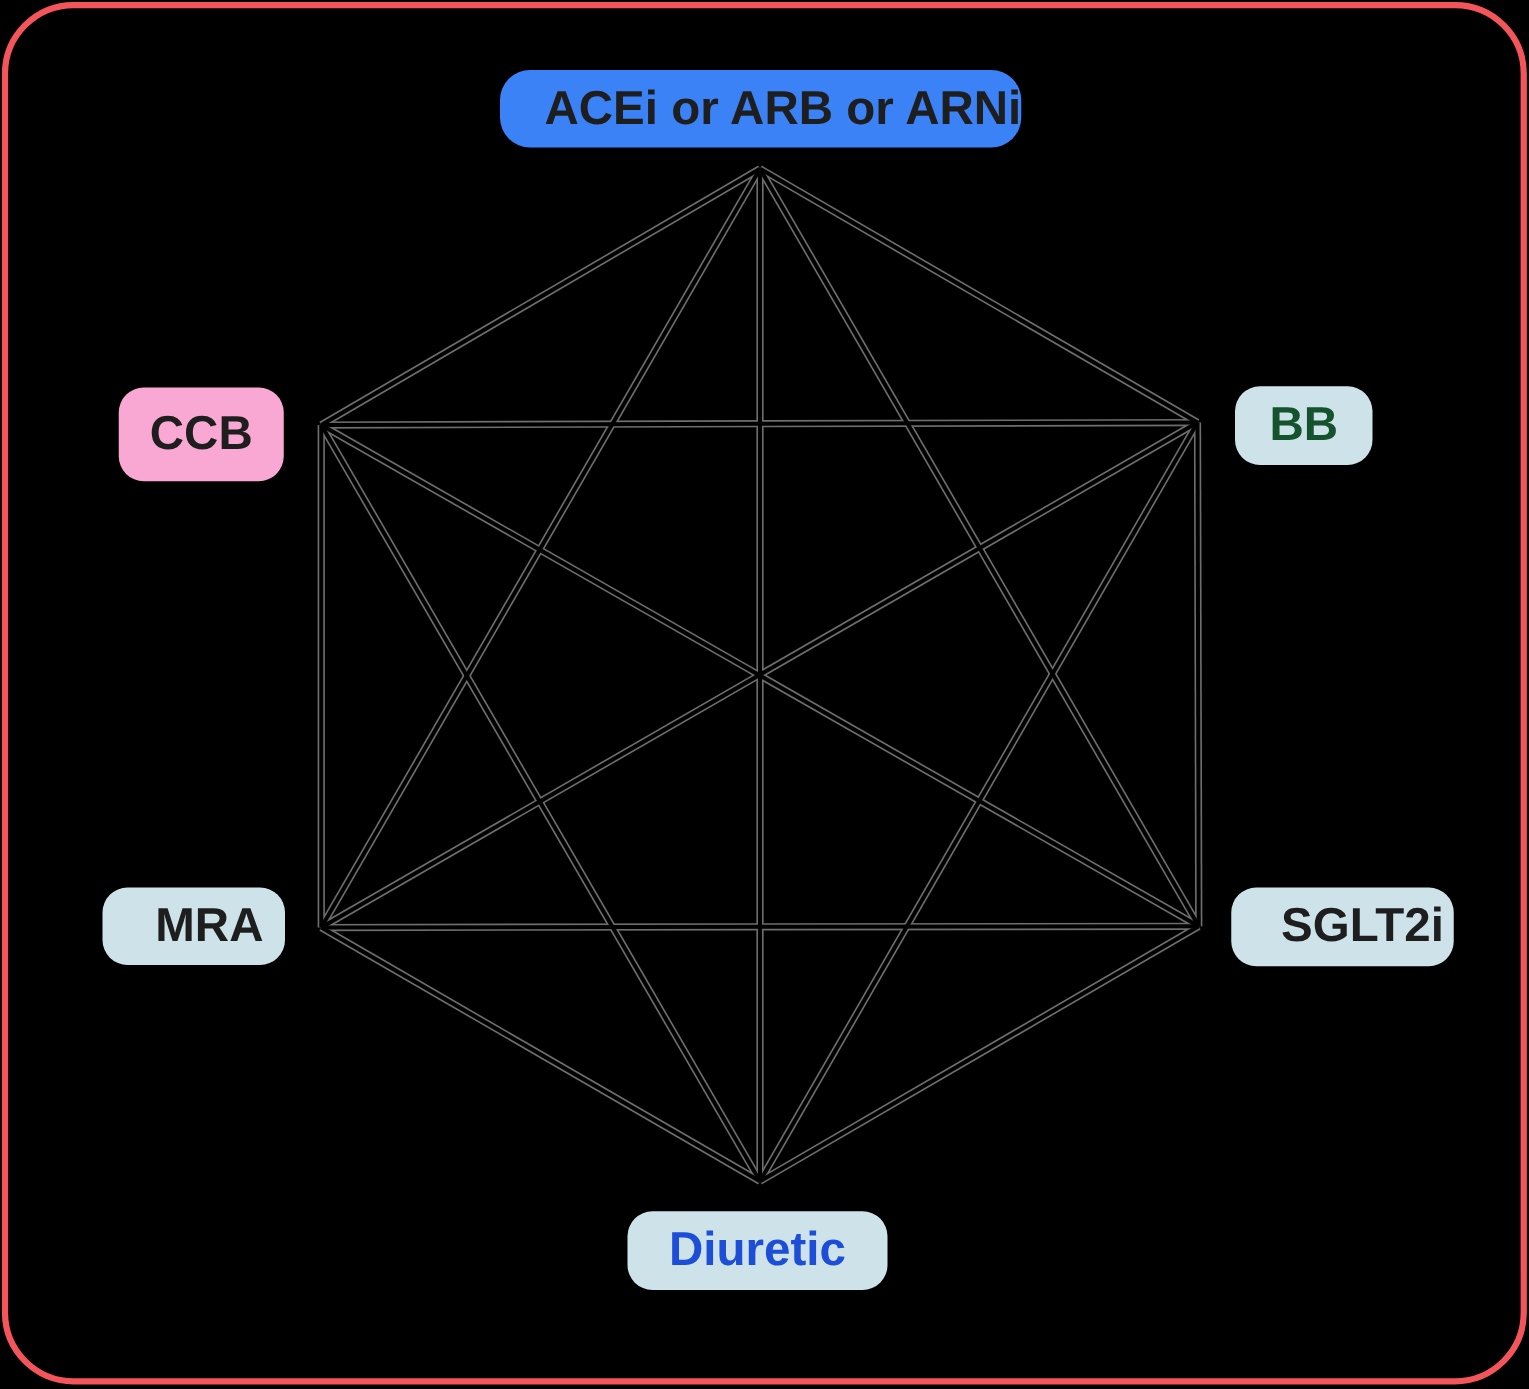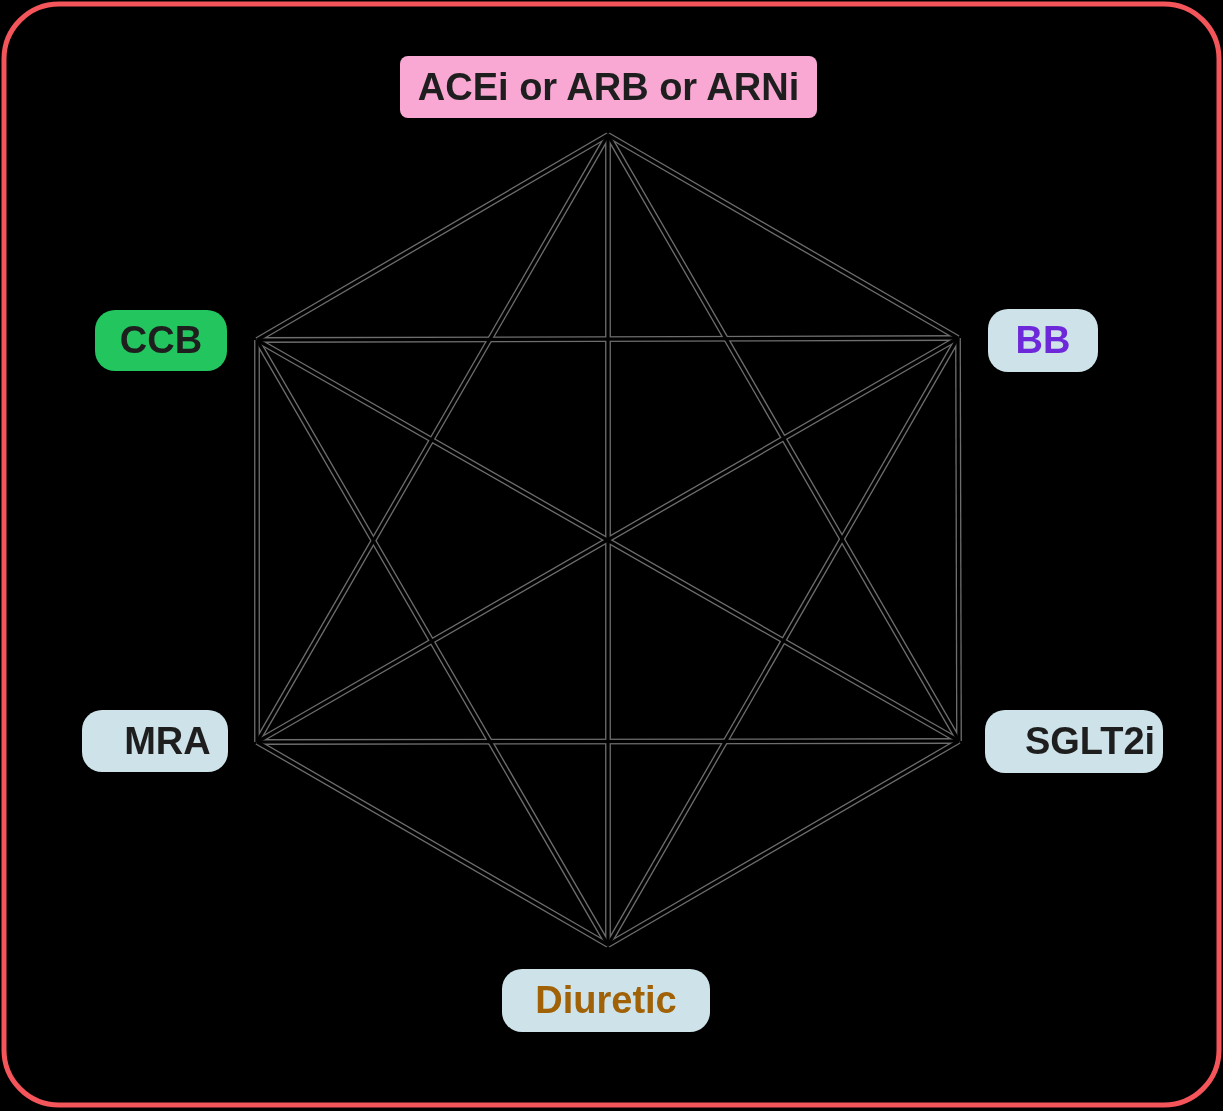--- a/index.html
+++ b/index.html
@@ -73,32 +73,32 @@
         <line x1="958" y1="338" x2="257" y2="340" stroke="#000000" stroke-width="3.2"></line>
         <line x1="959" y1="741" x2="608" y2="945" stroke="#000000" stroke-width="3.2"></line>
         <line x1="959" y1="741" x2="257" y2="742" stroke="#000000" stroke-width="3.2"></line>
         <line x1="959" y1="741" x2="257" y2="340" stroke="#000000" stroke-width="3.2"></line>
         <line x1="608" y1="945" x2="257" y2="742" stroke="#000000" stroke-width="3.2"></line>
         <line x1="608" y1="945" x2="257" y2="340" stroke="#000000" stroke-width="3.2"></line>
         <line x1="257" y1="742" x2="257" y2="340" stroke="#000000" stroke-width="3.2"></line>
       </g>
   </svg>
 
-  <div class="pill" style="left: 400px; top: 56px; width: 417px; height: 62px; background: #f9a8d4; border-radius: 8px;">
+  <div class="pill" style="left: 400px; top: 56px; width: 417px; height: 62px; background: #3b82f6; border-radius: 24px; justify-content: flex-end;">
     <span style="color: rgb(30, 30, 30);">ACEi or ARB or ARNi</span>
   </div>
   <div class="pill" style="left: 988px; top: 309px; width: 110px; height: 63px; background: rgb(205, 227, 233); border-radius: 20px;">
-    <span style="color: #6d28d9;">BB</span>
+    <span style="color: #14532d;">BB</span>
   </div>
   <div class="pill" style="left: 985px; top: 710px; width: 178px; height: 63px; background: rgb(205, 227, 233); border-radius: 20px; padding-left: 32px;">
     <span style="color: rgb(30, 30, 30);">SGLT2i</span>
   </div>
   <div class="pill" style="left: 502px; top: 969px; width: 208px; height: 63px; background: rgb(205, 227, 233); border-radius: 20px;">
-    <span style="color: #a16207;">Diuretic</span>
+    <span style="color: #1d4ed8;">Diuretic</span>
   </div>
   <div class="pill" style="left: 82px; top: 710px; width: 146px; height: 62px; background: rgb(205, 227, 233); border-radius: 20px; padding-left: 25px;">
     <span style="color: rgb(30, 30, 30);">MRA</span>
   </div>
-  <div class="pill" style="left: 95px; top: 310px; width: 132px; height: 61px; background: #22c55e; border-radius: 20px;">
+  <div class="pill" style="left: 95px; top: 310px; width: 132px; height: 75px; background: #f9a8d4; border-radius: 20px;">
     <span style="color: rgb(30, 30, 30);">CCB</span>
   </div>
 
 </div>
 
 </body></html>

